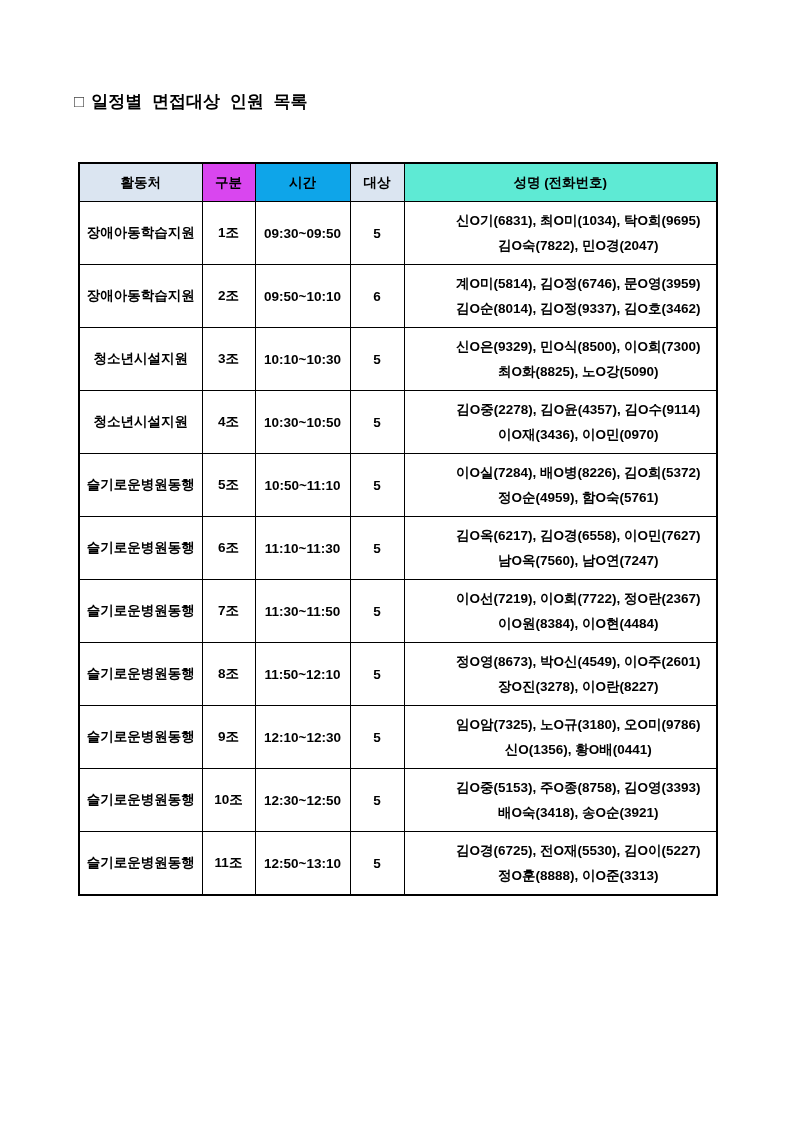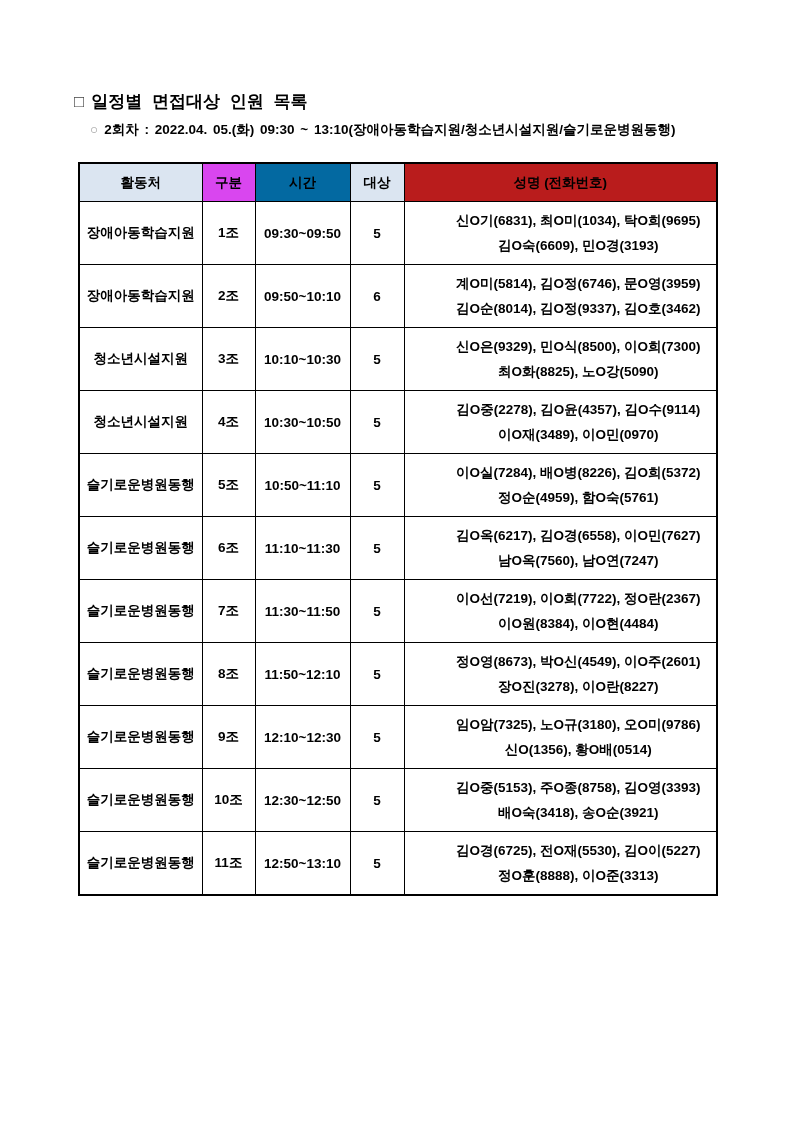--- a/index.html
+++ b/index.html
@@ -78,50 +78,47 @@
 </style>
 </head>
 <body>
 
 <div class="doc">
 
   <div class="title">
     <span class="title-bullet">□</span><span>일정별 면접대상 인원 목록</span>
   </div>
 
-  <div class="subtitle">
-    <span class="subtitle-bullet">○</span><span>2회차 : 2022.04. 05.(화) 09:30 ~ 13:10(장애아동학습지원/청소년시설지원/슬기로운병원동행)</span>
-  </div>
 
   <table class="schedule">
     <colgroup>
       <col style="width:123px">
       <col style="width:53px">
       <col style="width:95px">
       <col style="width:54px">
       <col style="width:313px">
     </colgroup>
     <thead>
       <tr>
         <th class="hdr" style="background: rgb(219, 229, 241);">활동처</th>
         <th class="hdr" style="background: #d946ef;">구분</th>
-        <th class="hdr" style="background: #0369a1;">시간</th>
+        <th class="hdr" style="background: #0ea5e9;">시간</th>
         <th class="hdr" style="background: rgb(219, 229, 241); text-align: center;">대상</th>
-        <th class="hdr" style="background: #b91c1c;">성명 (전화번호)</th>
+        <th class="hdr" style="background: #5eead4;">성명 (전화번호)</th>
       </tr>
     </thead>
     <tbody id="table-body">
   <tr>
     <td>장애아동학습지원</td>
     <td>1조</td>
     <td>09:30~09:50</td>
     <td>5</td>
     <td class="names-cell">
       <div class="names-line">신O기(6831), 최O미(1034), 탁O희(9695)</div>
-      <div class="names-line">김O숙(6609), 민O경(3193)</div>
+      <div class="names-line">김O숙(7822), 민O경(2047)</div>
     </td>
   </tr>
 
   <tr>
     <td>장애아동학습지원</td>
     <td>2조</td>
     <td>09:50~10:10</td>
     <td>6</td>
     <td class="names-cell">
       <div class="names-line">계O미(5814), 김O정(6746), 문O영(3959)</div>
@@ -140,21 +137,21 @@
     </td>
   </tr>
 
   <tr>
     <td>청소년시설지원</td>
     <td>4조</td>
     <td>10:30~10:50</td>
     <td>5</td>
     <td class="names-cell">
       <div class="names-line">김O중(2278), 김O윤(4357), 김O수(9114)</div>
-      <div class="names-line">이O재(3489), 이O민(0970)</div>
+      <div class="names-line">이O재(3436), 이O민(0970)</div>
     </td>
   </tr>
 
   <tr>
     <td>슬기로운병원동행</td>
     <td>5조</td>
     <td>10:50~11:10</td>
     <td>5</td>
     <td class="names-cell">
       <div class="names-line">이O실(7284), 배O병(8226), 김O희(5372)</div>
@@ -195,21 +192,21 @@
     </td>
   </tr>
 
   <tr>
     <td>슬기로운병원동행</td>
     <td>9조</td>
     <td>12:10~12:30</td>
     <td>5</td>
     <td class="names-cell">
       <div class="names-line">임O암(7325), 노O규(3180), 오O미(9786)</div>
-      <div class="names-line">신O(1356), 황O배(0514)</div>
+      <div class="names-line">신O(1356), 황O배(0441)</div>
     </td>
   </tr>
 
   <tr>
     <td>슬기로운병원동행</td>
     <td>10조</td>
     <td>12:30~12:50</td>
     <td>5</td>
     <td class="names-cell">
       <div class="names-line">김O중(5153), 주O종(8758), 김O영(3393)</div>

